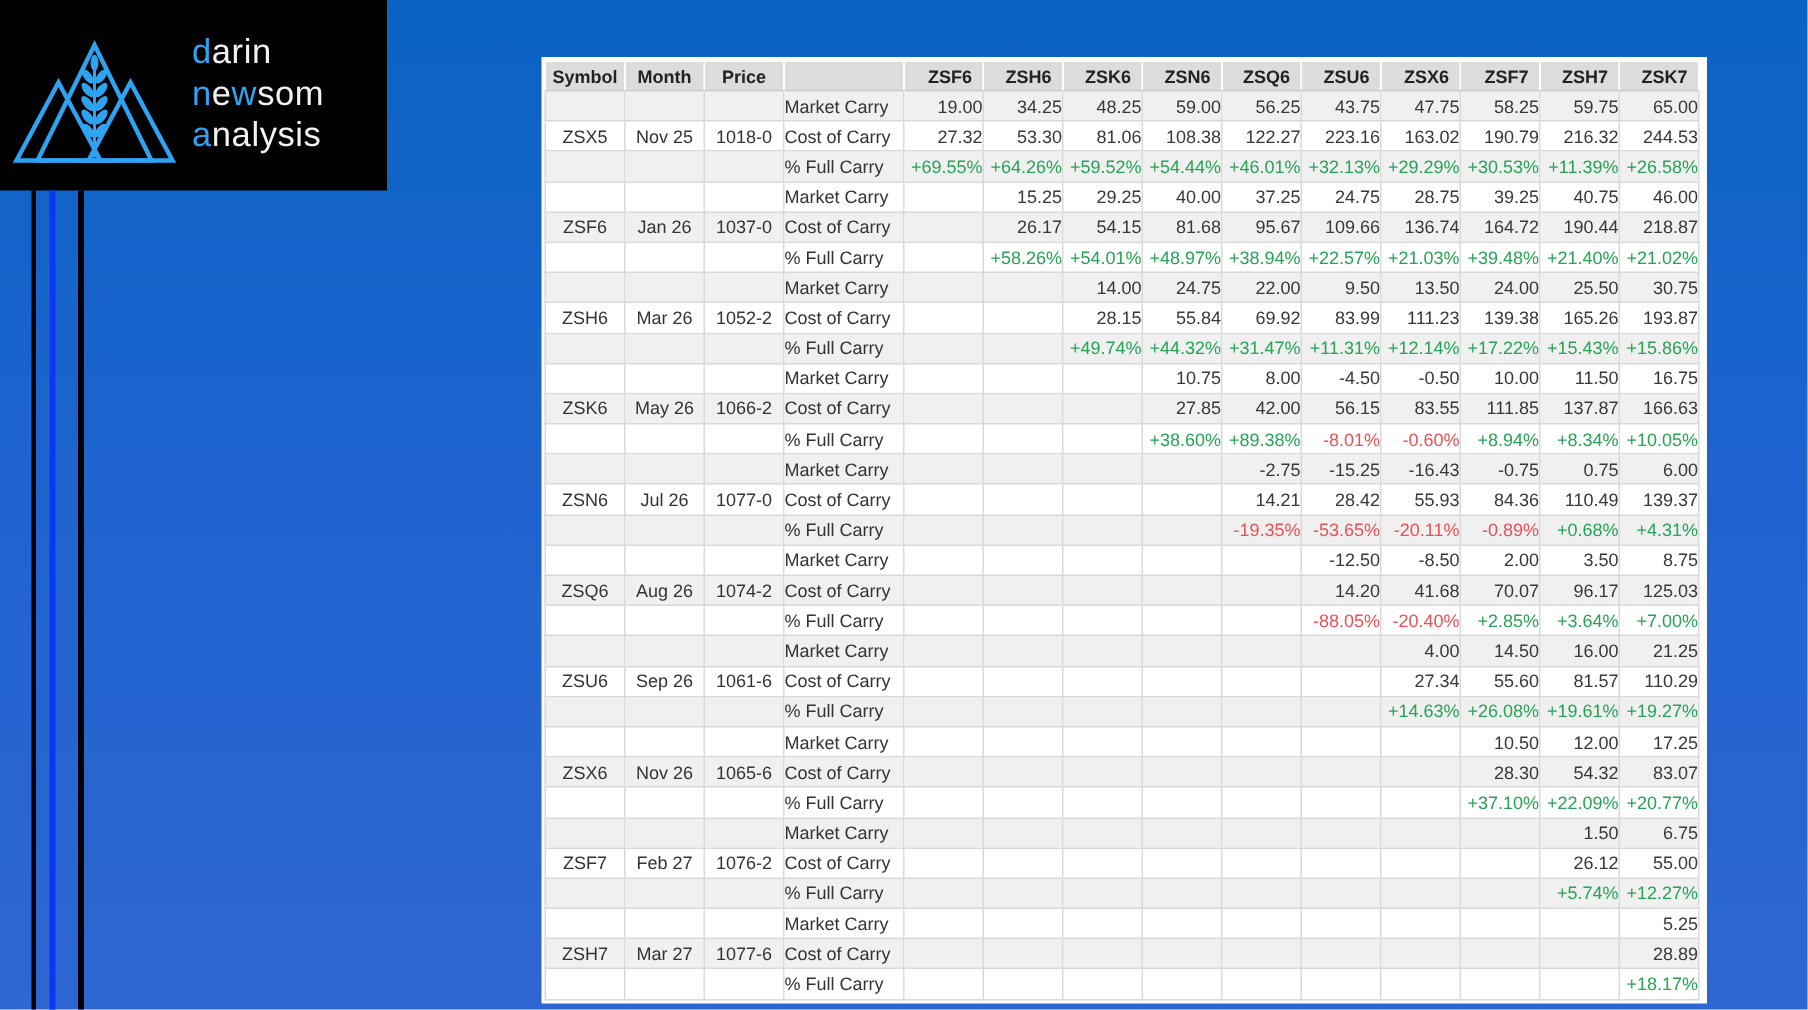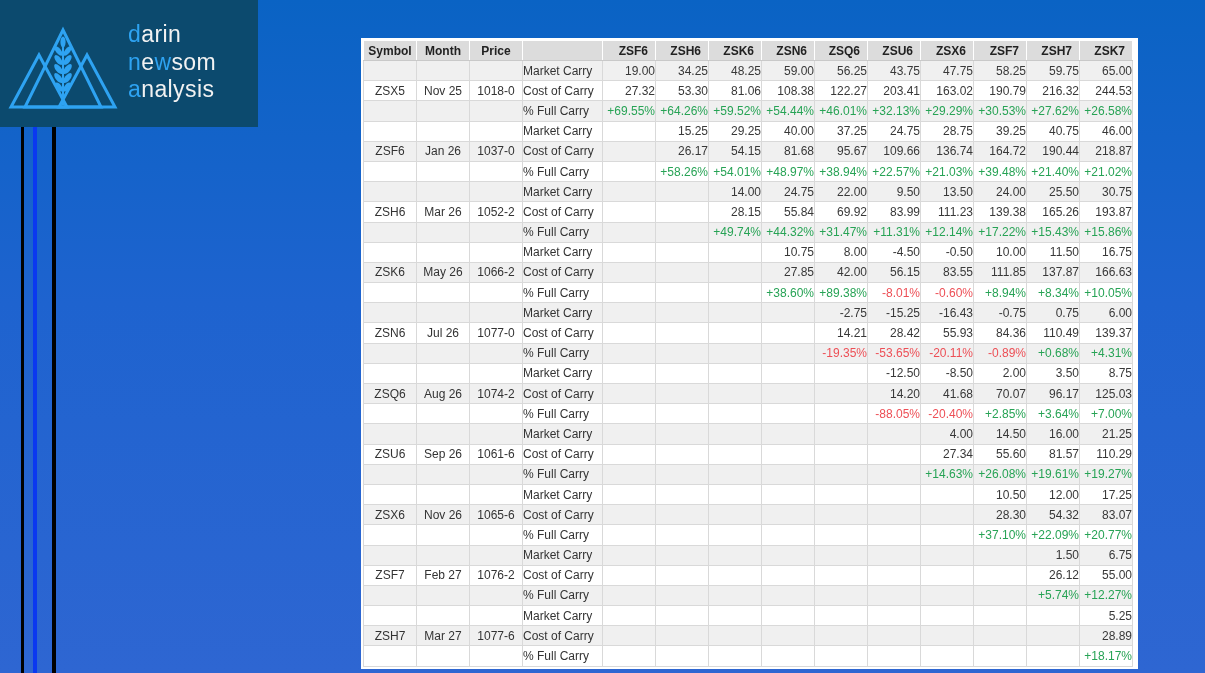--- a/index.html
+++ b/index.html
@@ -8,21 +8,21 @@
     --accent:#2ea3f2; --accent-stripe:#0a38f0;
     --bg-top:#0a63c4; --bg-mid:#1e63cf; --bg-bottom:#2e66d2;
   }
   html,body{margin:0;padding:0;}
   body{
     width:1205px;height:673px;overflow:hidden;position:relative;
     font-family:"Liberation Sans", sans-serif;
     background:linear-gradient(180deg,var(--bg-top) 0%,var(--bg-mid) 45%,var(--bg-bottom) 100%);
   }
   
-  .logo-box{position:absolute;left:0;top:0;width:258px;height:127px;background:#0c4a6e;}
+  .logo-box{position:absolute;left:0;top:0;width:258px;height:127px;background:#000000;}
   .logo-svg{position:absolute;left:6px;top:25px;}
   .logo-text{position:absolute;left:128px;top:21px;font-size:23px;line-height:27.5px;
     font-weight:500;letter-spacing:.4px;color:#f2f2f2;}
   .seg-blue{color:var(--accent);}
   
   .vstripe{position:absolute;top:127px;bottom:0;}
   .s-black1{left:21px;width:3px;background:#000;}
   .s-blue{left:33px;width:4px;background:var(--accent-stripe);}
   .s-black2{left:52px;width:4px;background:#000;}
   
@@ -131,40 +131,40 @@
         <tr>
           <td class="meta">ZSX5</td>
           <td class="meta">Nov 25</td>
           <td class="meta">1018-0</td>
           <td class="lab">Cost of Carry</td>
           <td class="num">27.32</td>
           <td class="num">53.30</td>
           <td class="num">81.06</td>
           <td class="num">108.38</td>
           <td class="num">122.27</td>
-          <td class="num">203.41</td>
+          <td class="num">223.16</td>
           <td class="num">163.02</td>
           <td class="num">190.79</td>
           <td class="num">216.32</td>
           <td class="num">244.53</td>
         </tr>
         <tr class="gray">
           <td class="meta"></td>
           <td class="meta"></td>
           <td class="meta"></td>
           <td class="lab">% Full Carry</td>
           <td class="num pos">+69.55%</td>
           <td class="num pos">+64.26%</td>
           <td class="num pos">+59.52%</td>
           <td class="num pos">+54.44%</td>
           <td class="num pos">+46.01%</td>
           <td class="num pos">+32.13%</td>
           <td class="num pos">+29.29%</td>
           <td class="num pos">+30.53%</td>
-          <td class="num pos">+27.62%</td>
+          <td class="num pos">+11.39%</td>
           <td class="num pos">+26.58%</td>
         </tr>
         <tr>
           <td class="meta"></td>
           <td class="meta"></td>
           <td class="meta"></td>
           <td class="lab">Market Carry</td>
           <td class="num"></td>
           <td class="num">15.25</td>
           <td class="num">29.25</td>

